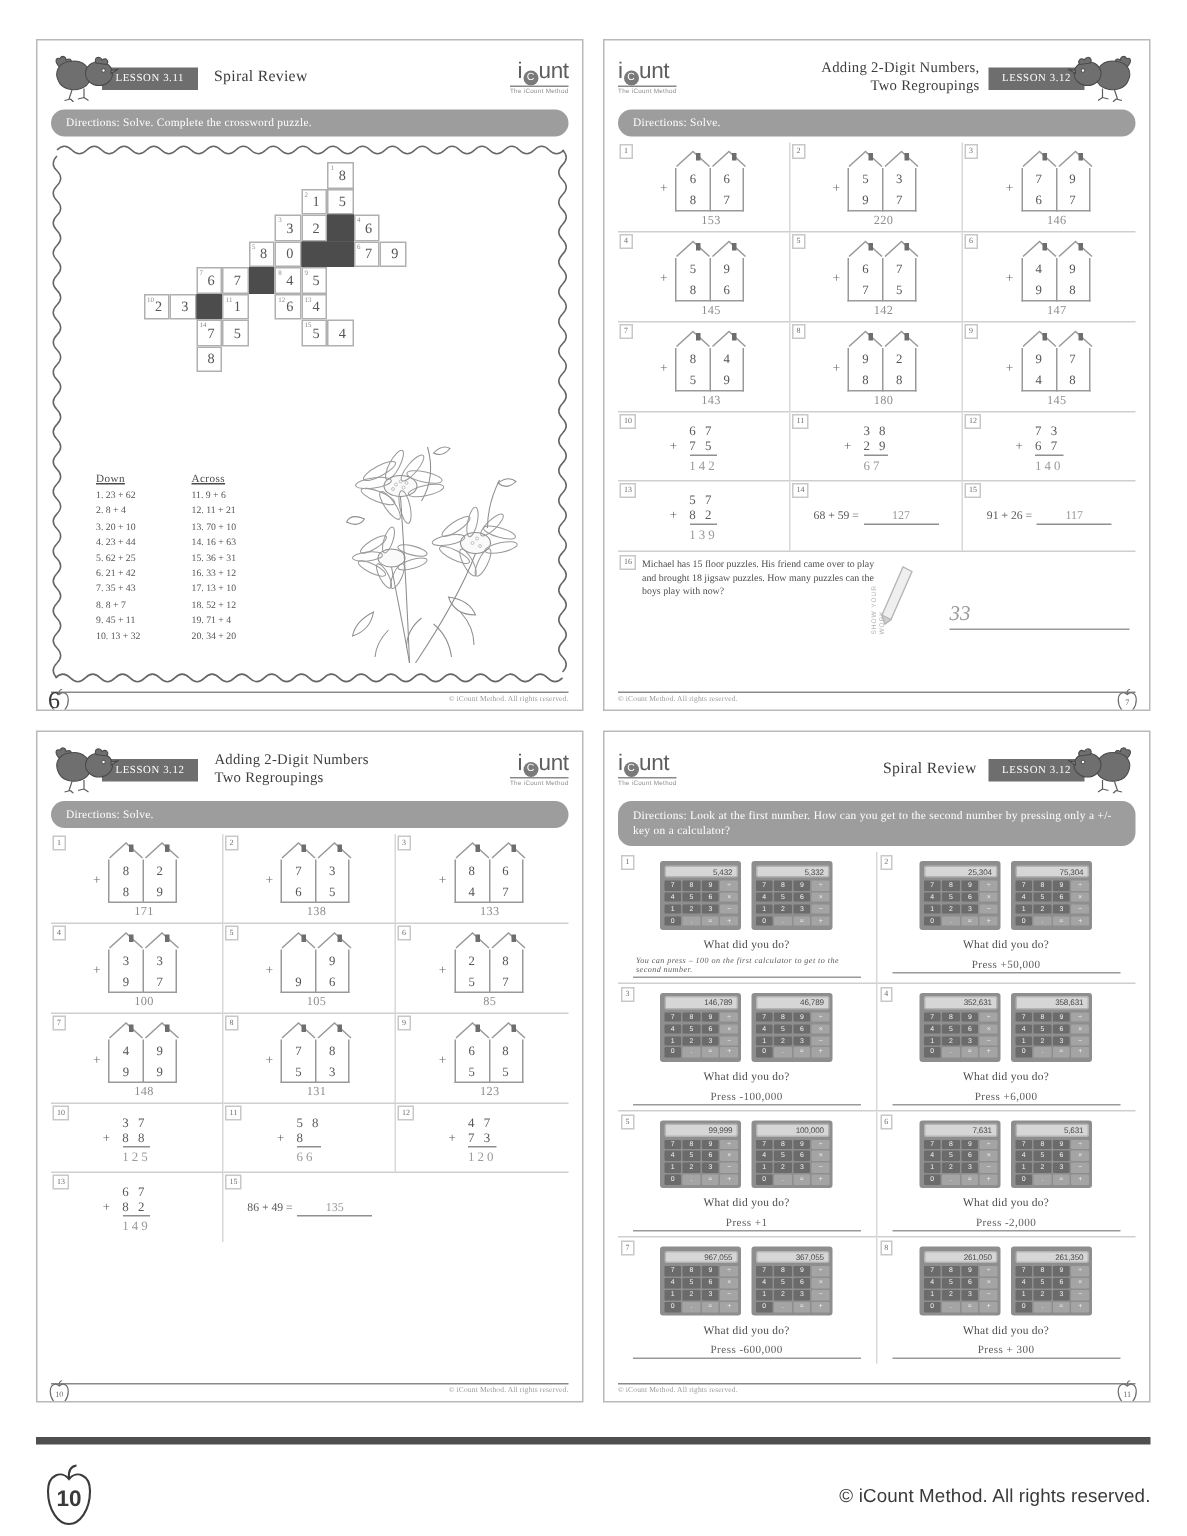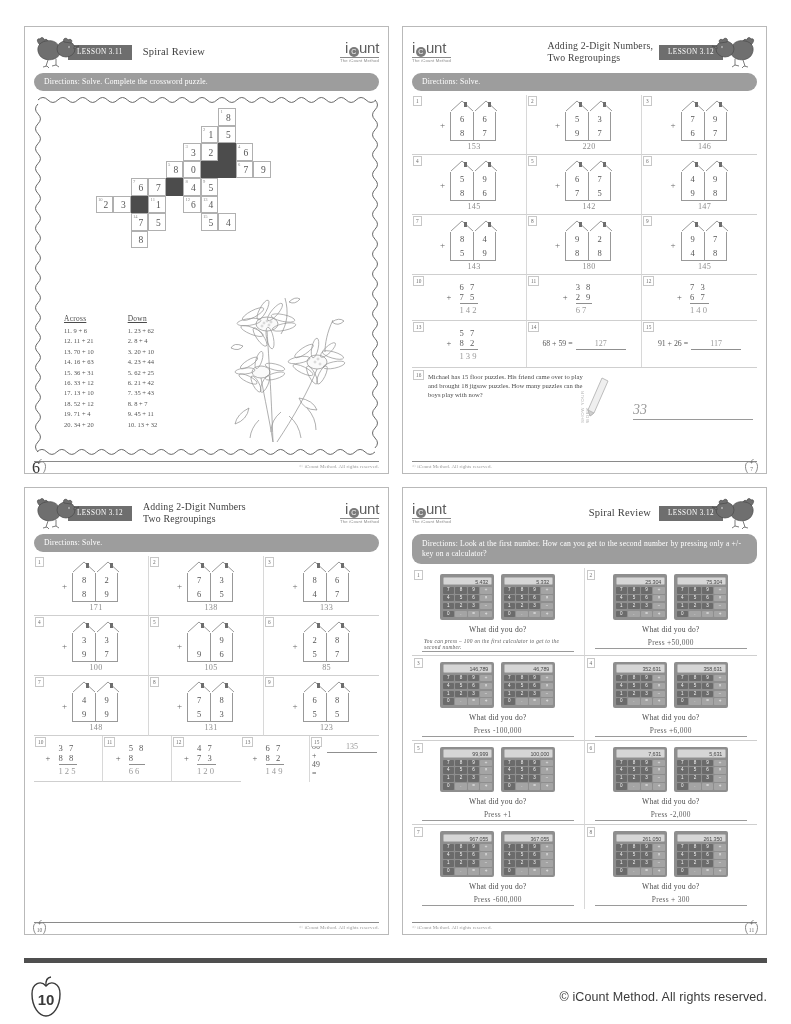--- a/index.html
+++ b/index.html
@@ -667,44 +667,44 @@
               <div class="cwc"></div>
               <div class="cwc"></div>
               <div class="cwc"></div>
               <div class="cwc"></div>
               <div class="cwc"></div>
             </div>
           </div>
 
         <div class="clues">
           <div class="cluecol">
+            <h4>Down</h4>
+            <div>1. 23 + 62</div>
+            <div>2. 8 + 4</div>
+            <div>3. 20 + 10</div>
+            <div>4. 23 + 44</div>
+            <div>5. 62 + 25</div>
+            <div>6. 21 + 42</div>
+            <div>7. 35 + 43</div>
+            <div>8. 8 + 7</div>
+            <div>9. 45 + 11</div>
+            <div>10. 13 + 32</div>
+          </div>
+          <div class="cluecol">
             <h4>Across</h4>
             <div>11. 9 + 6</div>
             <div>12. 11 + 21</div>
             <div>13. 70 + 10</div>
             <div>14. 16 + 63</div>
             <div>15. 36 + 31</div>
             <div>16. 33 + 12</div>
             <div>17. 13 + 10</div>
             <div>18. 52 + 12</div>
             <div>19. 71 + 4</div>
             <div>20. 34 + 20</div>
-          </div>
-          <div class="cluecol">
-            <h4>Down</h4>
-            <div>1. 23 + 62</div>
-            <div>2. 8 + 4</div>
-            <div>3. 20 + 10</div>
-            <div>4. 23 + 44</div>
-            <div>5. 62 + 25</div>
-            <div>6. 21 + 42</div>
-            <div>7. 35 + 43</div>
-            <div>8. 8 + 7</div>
-            <div>9. 45 + 11</div>
-            <div>10. 13 + 32</div>
           </div>
         </div>
 
         <svg class="flowers" viewBox="0 0 140 160">
           <g fill="none" stroke="#8d8d8d" stroke-width=".7">
             <g transform="translate(38,34)">
               <ellipse cx="0" cy="0" rx="11" ry="7" fill="#fafafa"></ellipse>
               <g stroke="#9a9a9a">
                 <ellipse cx="-18" cy="-2" rx="12" ry="3.4" transform="rotate(-8 -18 -2)"></ellipse>
                 <ellipse cx="-15" cy="7" rx="12" ry="3.4" transform="rotate(22 -15 7)"></ellipse>
@@ -783,21 +783,21 @@
         <div class="cpy rt">© iCount Method. All rights reserved.</div>
       </div>
     </div>
 
     <div class="wpage">
       <div class="whead rev">
         <div class="brand left">
           <div class="bmain">i<span class="o">C</span>unt</div>
           <div class="bsub">The iCount Method</div>
         </div>
-        <div class="wtitle two" style="margin-left:auto;margin-right:6px;font-family:Liberation Serif, serif;">
+        <div class="wtitle two" style="text-align:right;margin-left:auto;margin-right:6px;font-family:Liberation Serif, serif;">
           <span>Adding 2-Digit Numbers,</span>
           <span class="l2">Two Regroupings</span>
         </div>
         <div class="lesson-badge right">LESSON 3.12</div>
         <div class="turkey">
           <svg viewBox="0 0 48 32" width="48" height="32">
             <g fill="#6f6f6f" stroke="#4a4a4a" stroke-width=".7">
               <path d="M42 9 C46 5 45 2 42 3 C41 1 38 1 38 4 C35 2 33 5 35 8 Z"></path>
               <path d="M36 5 C43 6 46 12 43 18 C41 23 34 25 28 23 C22 21 20 15 23 10 C26 5 31 4 36 5 Z"></path>
               <ellipse cx="16" cy="13" rx="9" ry="8"></ellipse>
@@ -1365,21 +1365,21 @@
                   <div class="hcol">
                     <div class="hcell">8</div>
                     <div class="hcell">5</div>
                   </div>
                 </div>
                 <div class="hans">123</div>
               </div>
             </div>
           </div>
         </div>
-      <div class="pgrid cols-grid" id="cols-2" style="grid-template-columns:1fr 1fr 1fr 1fr 1fr;margin-top:0;">
+      <div class="pgrid cols-grid" id="cols-2" style="grid-template-columns:1fr 1fr 1fr;margin-top:0;">
           <div class="pcell" style="height: 46px;">
             <span class="pnum">10</span>
             <div class="vsum">
               <span class="r">3 7</span>
               <span class="r op"><span class="sign">+</span>8 8</span>
               <span class="r bar ans">125</span>
             </div>
           </div>
           <div class="pcell" style="height: 46px;">
             <span class="pnum">11</span>

